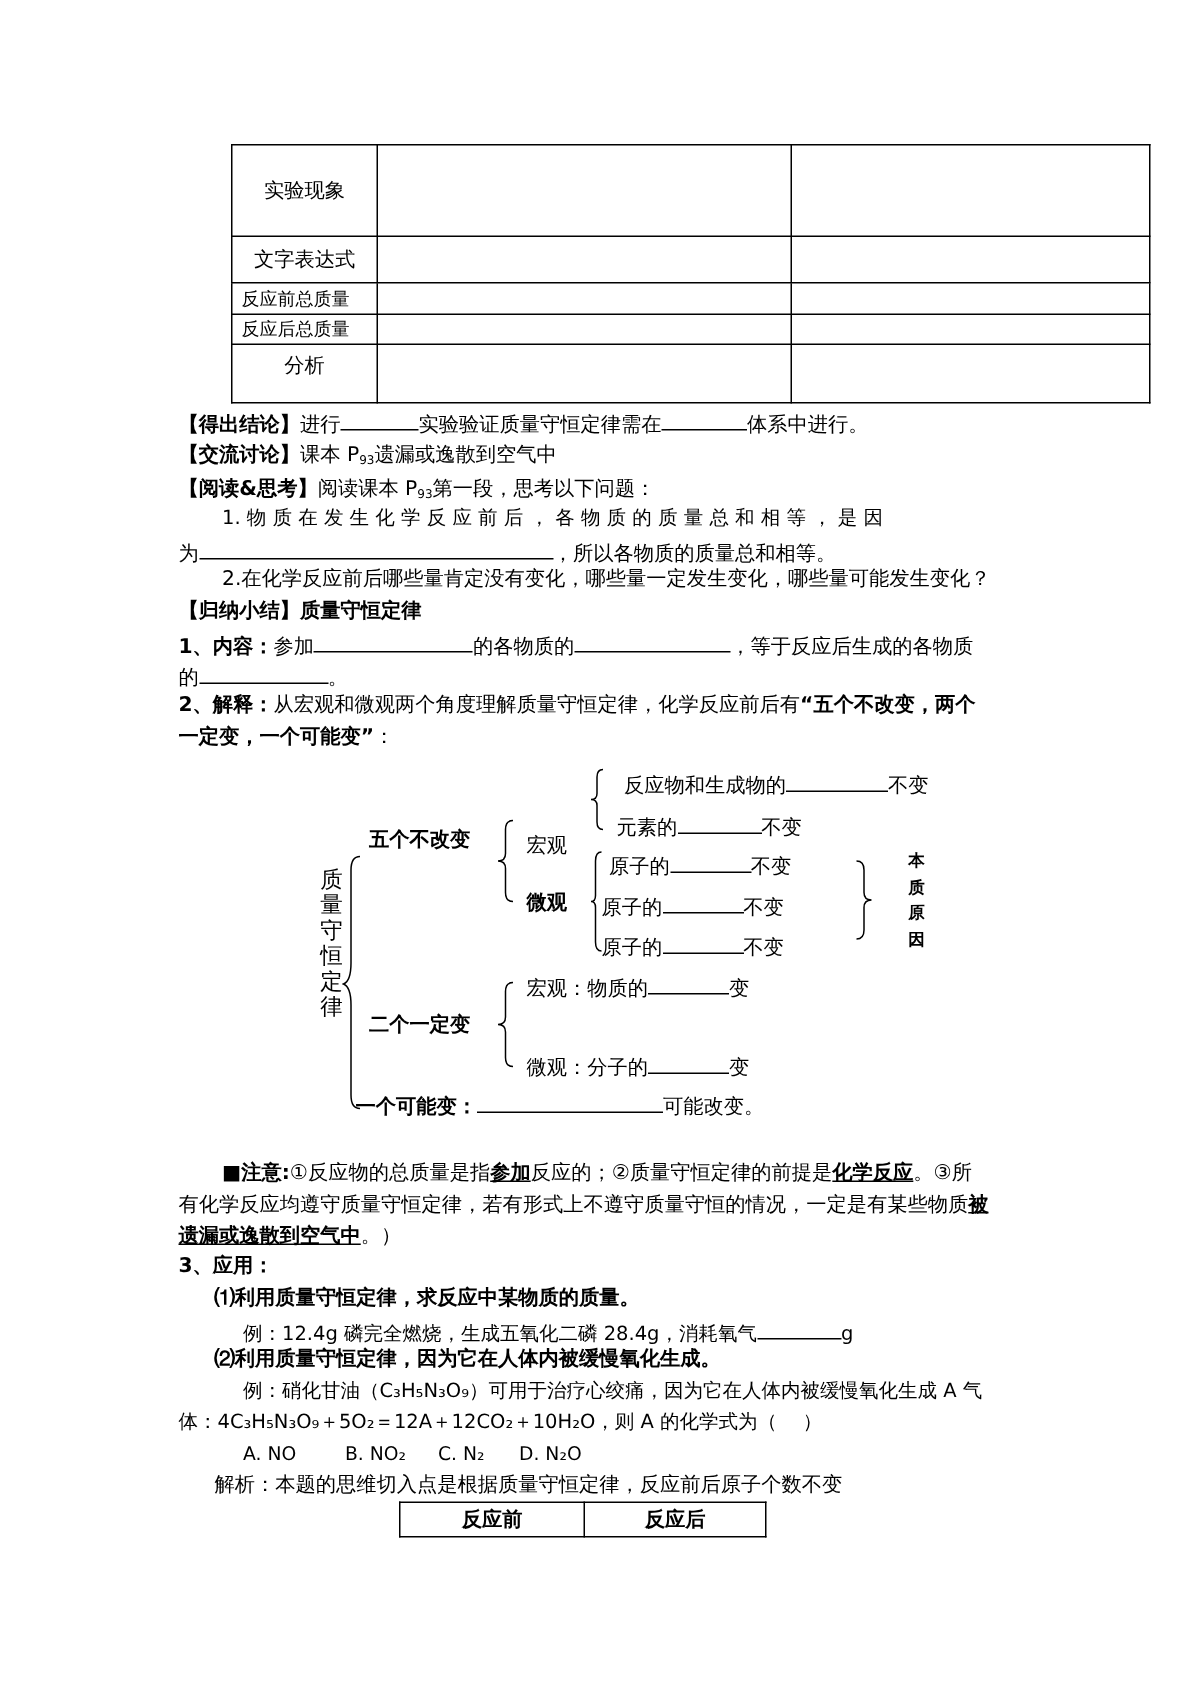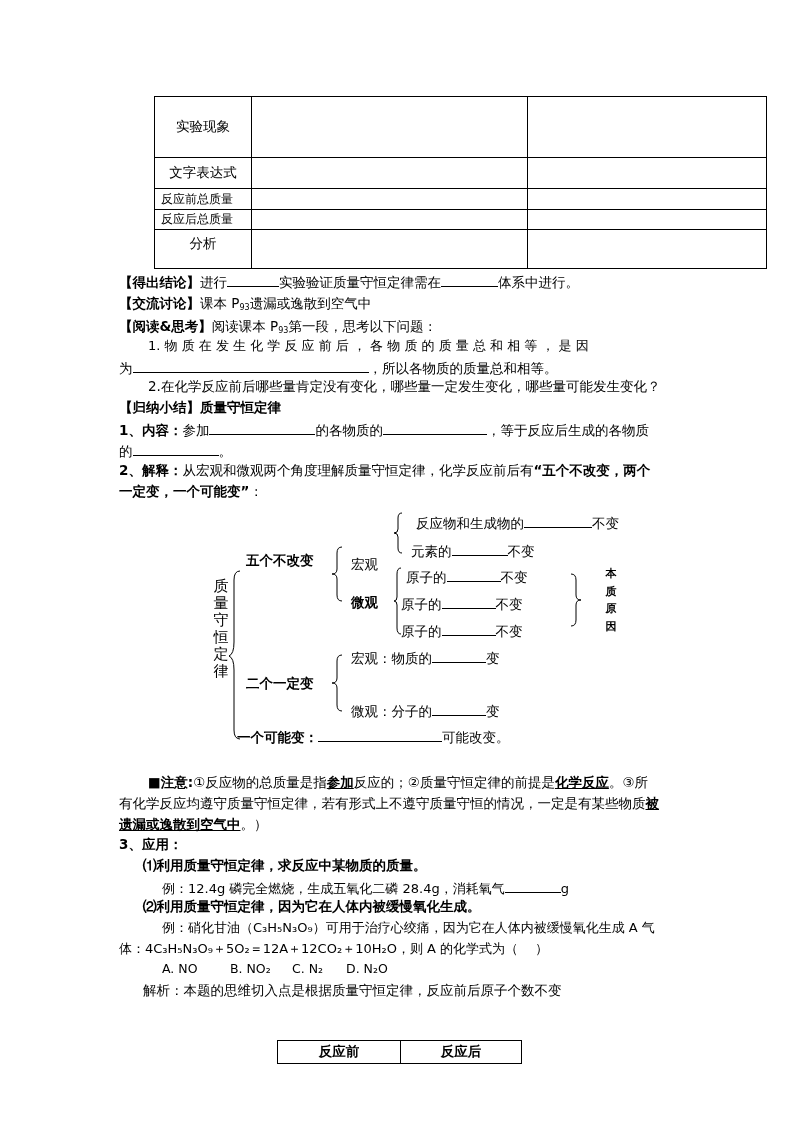--- a/index.html
+++ b/index.html
@@ -17,21 +17,21 @@
   table.exp td.lbl.small { font-size: 12px; text-align: left; padding-left: 6px; width: 90px; }
   table.exp td.c1 { width: 275px; }
   table.exp td.c2 { width: 238px; }
 
   .sub { font-size: 8px; vertical-align: -2px; }
 
   
   .brace { position: absolute; }
 
   
-  table.rx { position: absolute; left: 277px; top: 1001px; border-collapse: collapse; margin-top: 39px; }
+  table.rx { position: absolute; left: 266px; top: 1001px; border-collapse: collapse; }
   table.rx td { border: 1px solid #000; height: 20px; text-align: center; font-weight: bold; font-size: 13.5px; }
   .vert { position: absolute; width: 16px; font-size: 15px; line-height: 17px; text-align: center; white-space: normal; }
 </style>
 </head>
 <body>
 
 <table class="exp">
   <tbody>
       <tr style="height:61px">
     <td class="lbl">实验现象</td>

